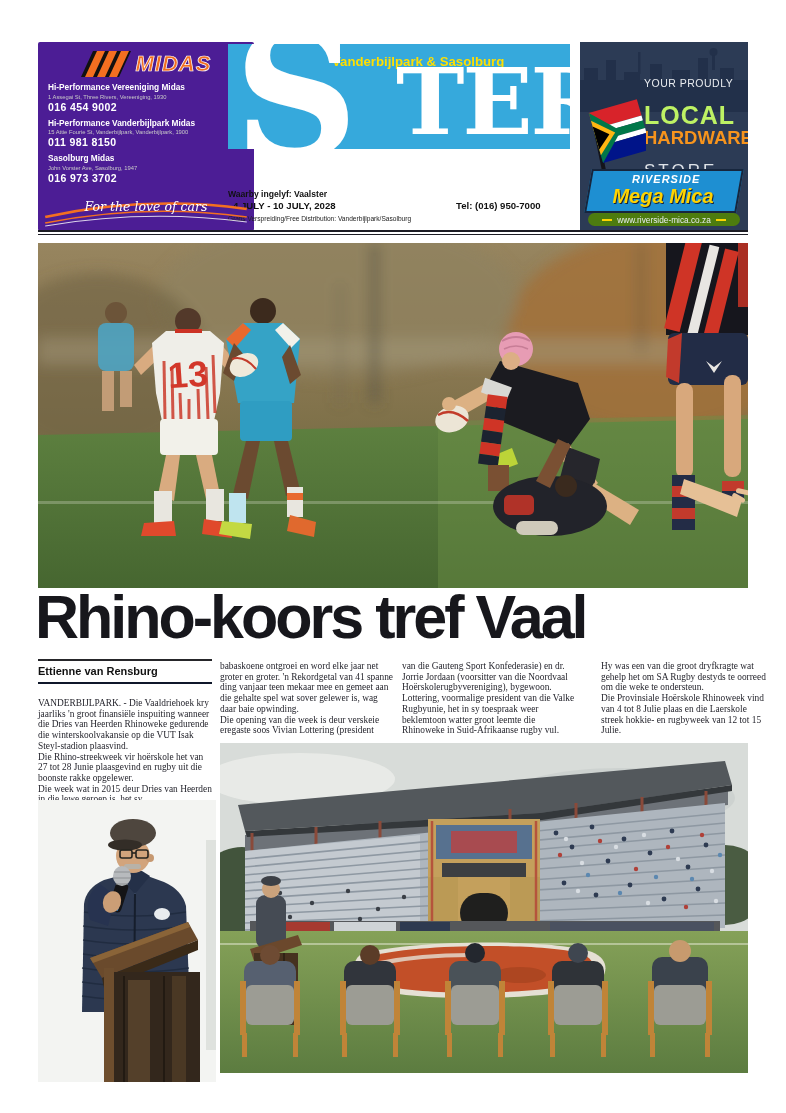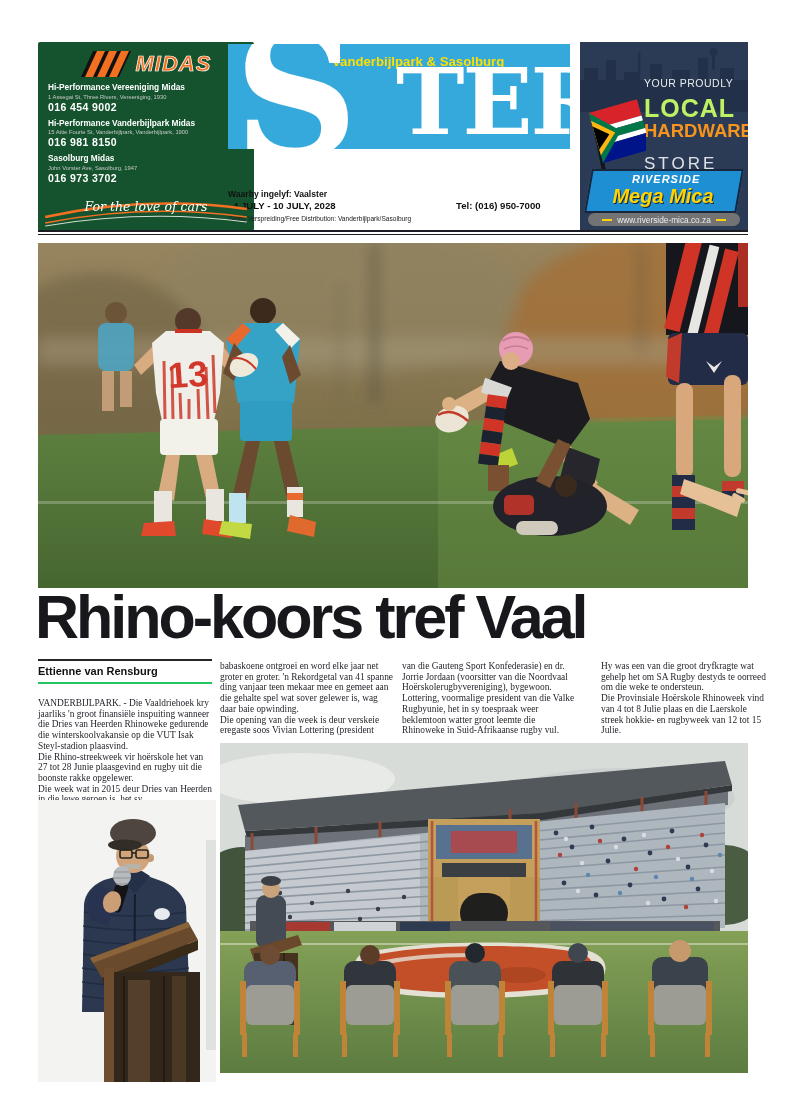--- a/index.html
+++ b/index.html
@@ -1,21 +1,21 @@
 <!DOCTYPE html>
 <html><head>
 <meta charset="utf-8">
 <style>
   html,body{margin:0;padding:0;background:#ffffff;}
   #page{position:relative;width:786px;height:1113px;background:#fff;margin:0 auto;
         font-family:"Liberation Sans",sans-serif;overflow:hidden;}
   .abs{position:absolute;}
 
   
-  #midas{left:38px;top:42px;width:216px;height:189px;background:#14532d;color:#fff;border-radius:2px;}
+  #midas{left:38px;top:42px;width:216px;height:189px;background:#4c1d95;color:#fff;border-radius:2px;}
   .midas-logo-row{display:flex;align-items:center;justify-content:center;gap:5px;padding-top:9px;}
   .midas-brand{font-size:22px;font-weight:bold;font-style:italic;color:#f36f21;letter-spacing:1px;
                -webkit-text-stroke:0.7px #ffffff;}
   .midas-loc{margin:6px 10px 0;}
   .loc-name{font-size:8.3px;font-weight:bold;line-height:1.15;}
   .loc-addr{font-size:5.8px;color:#c9c9c9;margin:1px 0 1px;}
   .loc-phone{font-size:10.5px;font-weight:bold;letter-spacing:.4px;}
   .midas-tag{position:absolute;left:0;right:0;bottom:2px;height:36px;text-align:center;}
   .midas-tag-text{position:relative;z-index:2;font-family:"DejaVu Serif",serif;font-style:italic;
                   font-size:12.5px;color:#fff;top:6px;}
@@ -33,40 +33,40 @@
   .mast-reg{position:absolute;top:128px;left:330px;font-size:7px;color:#fff;}
   .mast-sub1{position:absolute;top:145px;left:0;font-size:8.6px;font-weight:bold;color:#111;}
   .mast-sub2{position:absolute;top:156px;left:5px;font-size:9.6px;font-weight:bold;color:#111;}
   .mast-tel{position:absolute;top:156px;left:228px;font-size:9.6px;font-weight:bold;color:#111;}
   .mast-sub3{position:absolute;top:171px;left:0;font-size:6.6px;color:#222;}
 
   
   #hardware{left:580px;top:42px;width:168px;height:189px;background:#2c3b55;overflow:hidden;}
   .hw-skyline{position:absolute;left:0;top:0;width:100%;height:70px;}
   .hw-text{position:absolute;left:64px;top:36px;line-height:1;}
-  .hw-l0{font-size:10.5px;color:#e8ebef;letter-spacing:.5px;margin-bottom:7px;}
+  .hw-l0{font-size:10.5px;color:#e8ebef;letter-spacing:.5px;margin-bottom:14px;}
   .hw-l1{font-size:25px;font-weight:bold;color:#bef264;letter-spacing:1px;margin-bottom:1px;}
   .hw-l2{font-size:18.5px;font-weight:bold;color:#f7941d;margin-bottom:15px;}
   .hw-l3{font-size:17px;color:#dfe3e8;letter-spacing:3px;}
   .hw-flag{position:absolute;left:0px;top:52px;}
   .hw-banner{position:absolute;left:8px;top:127px;width:152px;height:44px;background:#1e8fd2;
              border:2px solid #17263d;transform:skewX(-10deg);box-sizing:border-box;text-align:center;}
   .hw-riverside{font-size:11px;font-weight:bold;font-style:italic;color:#fff;letter-spacing:1px;margin-top:2px;transform:skewX(10deg);}
   .hw-mega{font-size:20px;font-weight:bold;font-style:italic;color:#ffd400;margin-top:0px;transform:skewX(10deg);
            text-shadow:1px 1px 0 #17263d;}
-  .hw-url{position:absolute;left:8px;bottom:5px;width:152px;height:13px;background:#737373;border-radius:7px;
+  .hw-url{position:absolute;left:8px;bottom:5px;width:152px;height:13px;background:#4d7c0f;border-radius:7px;
           display:flex;align-items:center;justify-content:center;gap:5px;color:#e9edf2;font-size:8.3px;}
   .hw-dash{width:10px;height:2px;background:#ffd400;}
 
   
   #rule-top{left:38px;top:230px;width:710px;border-top:2px solid #1c1c24;}
   #rule-top::after{content:"";display:block;margin-top:2px;border-top:1px solid #1c1c24;}
   #headline{left:35px;top:587px;width:716px;font-size:61px;font-weight:bold;letter-spacing:-3px;
             color:#17171c;line-height:1;white-space:nowrap;}
-  #byline{left:38px;top:659px;width:174px;border-top:2px solid #26262a;border-bottom:2px solid #22c55e;
+  #byline{left:38px;top:659px;width:174px;border-top:2px solid #26262a;border-bottom:2px solid #0f172a;
           padding:4px 0 5px;font-size:11px;font-weight:bold;color:#111;}
 
   
   .col{position:absolute;width:174px;font-family:"Liberation Serif",serif;font-size:9.4px;
        line-height:10.7px;color:#26262e;white-space:pre-line;text-align:left;}
   #col1{left:38px;top:698px;}
   #col2{left:220px;top:661px;}
   #col3{left:402px;top:661px;}
   #col4{left:580px;top:661px;width:168px;margin-left:21px;}
 
@@ -92,21 +92,21 @@
       <span class="midas-brand">MIDAS</span>
     </div>
     <div class="midas-loc">
       <div class="loc-name">Hi-Performance Vereeniging Midas</div>
       <div class="loc-addr">1 Assegai St, Three Rivers, Vereeniging, 1930</div>
       <div class="loc-phone">016 454 9002</div>
     </div>
     <div class="midas-loc">
       <div class="loc-name">Hi-Performance Vanderbijlpark Midas</div>
       <div class="loc-addr">15 Attie Fourie St, Vanderbijlpark, Vanderbijlpark, 1900</div>
-      <div class="loc-phone">016 981 8150</div>
+      <div class="loc-phone">011 981 8150</div>
     </div>
     <div class="midas-loc">
       <div class="loc-name">Sasolburg Midas</div>
       <div class="loc-addr">John Vorster Ave, Sasolburg, 1947</div>
       <div class="loc-phone">016 973 3702</div>
     </div>
     <div class="midas-tag">
       <svg class="midas-swoosh" viewBox="0 0 180 36" preserveAspectRatio="none">
         <path d="M6,24 Q90,2 174,16" stroke="#f36f21" stroke-width="2.6" fill="none"></path>
         <path d="M6,30 Q90,10 174,24" stroke="#f36f21" stroke-width="1.6" fill="none"></path>

